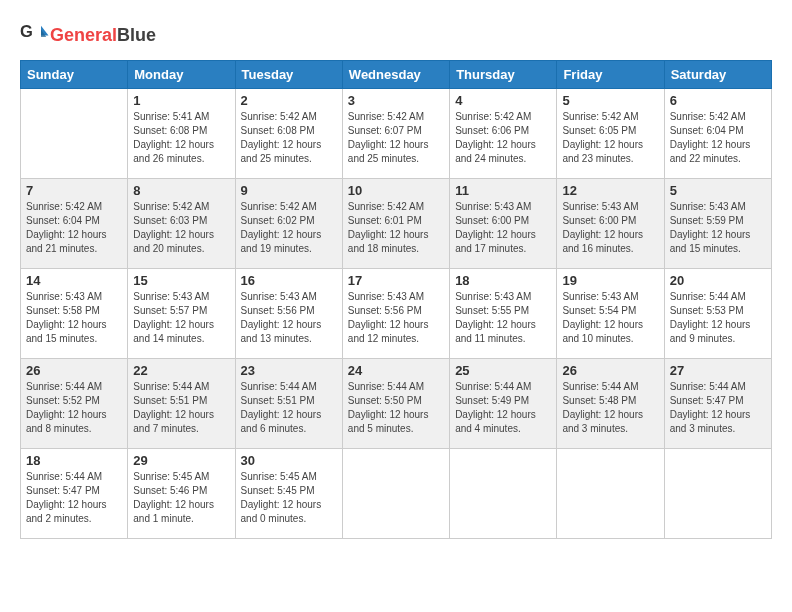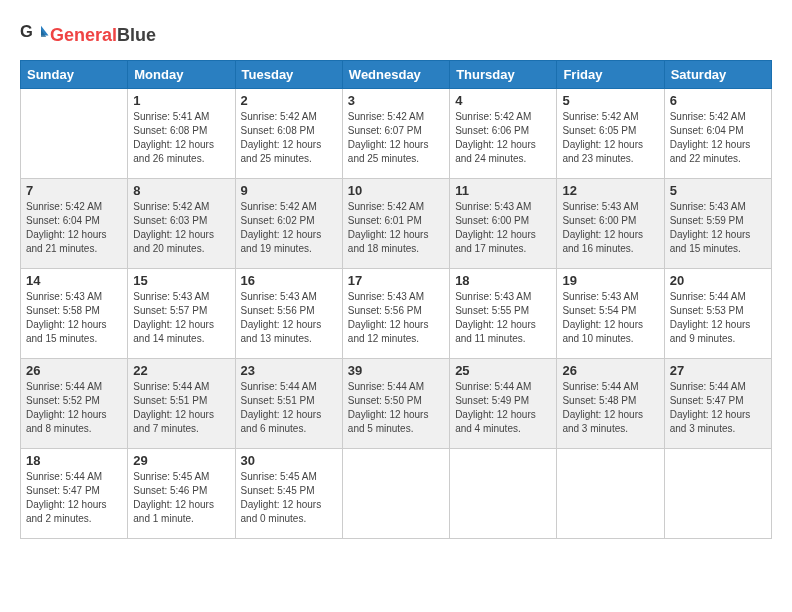--- a/index.html
+++ b/index.html
@@ -286,21 +286,21 @@
 and 7 minutes.</div>
         </td>
         <td>
           <div class="day-number">23</div>
           <div class="day-info">Sunrise: 5:44 AM
 Sunset: 5:51 PM
 Daylight: 12 hours
 and 6 minutes.</div>
         </td>
         <td>
-          <div class="day-number">39</div>
+          <div class="day-number">24</div>
           <div class="day-info">Sunrise: 5:44 AM
 Sunset: 5:50 PM
 Daylight: 12 hours
 and 5 minutes.</div>
         </td>
         <td>
           <div class="day-number">25</div>
           <div class="day-info">Sunrise: 5:44 AM
 Sunset: 5:49 PM
 Daylight: 12 hours

